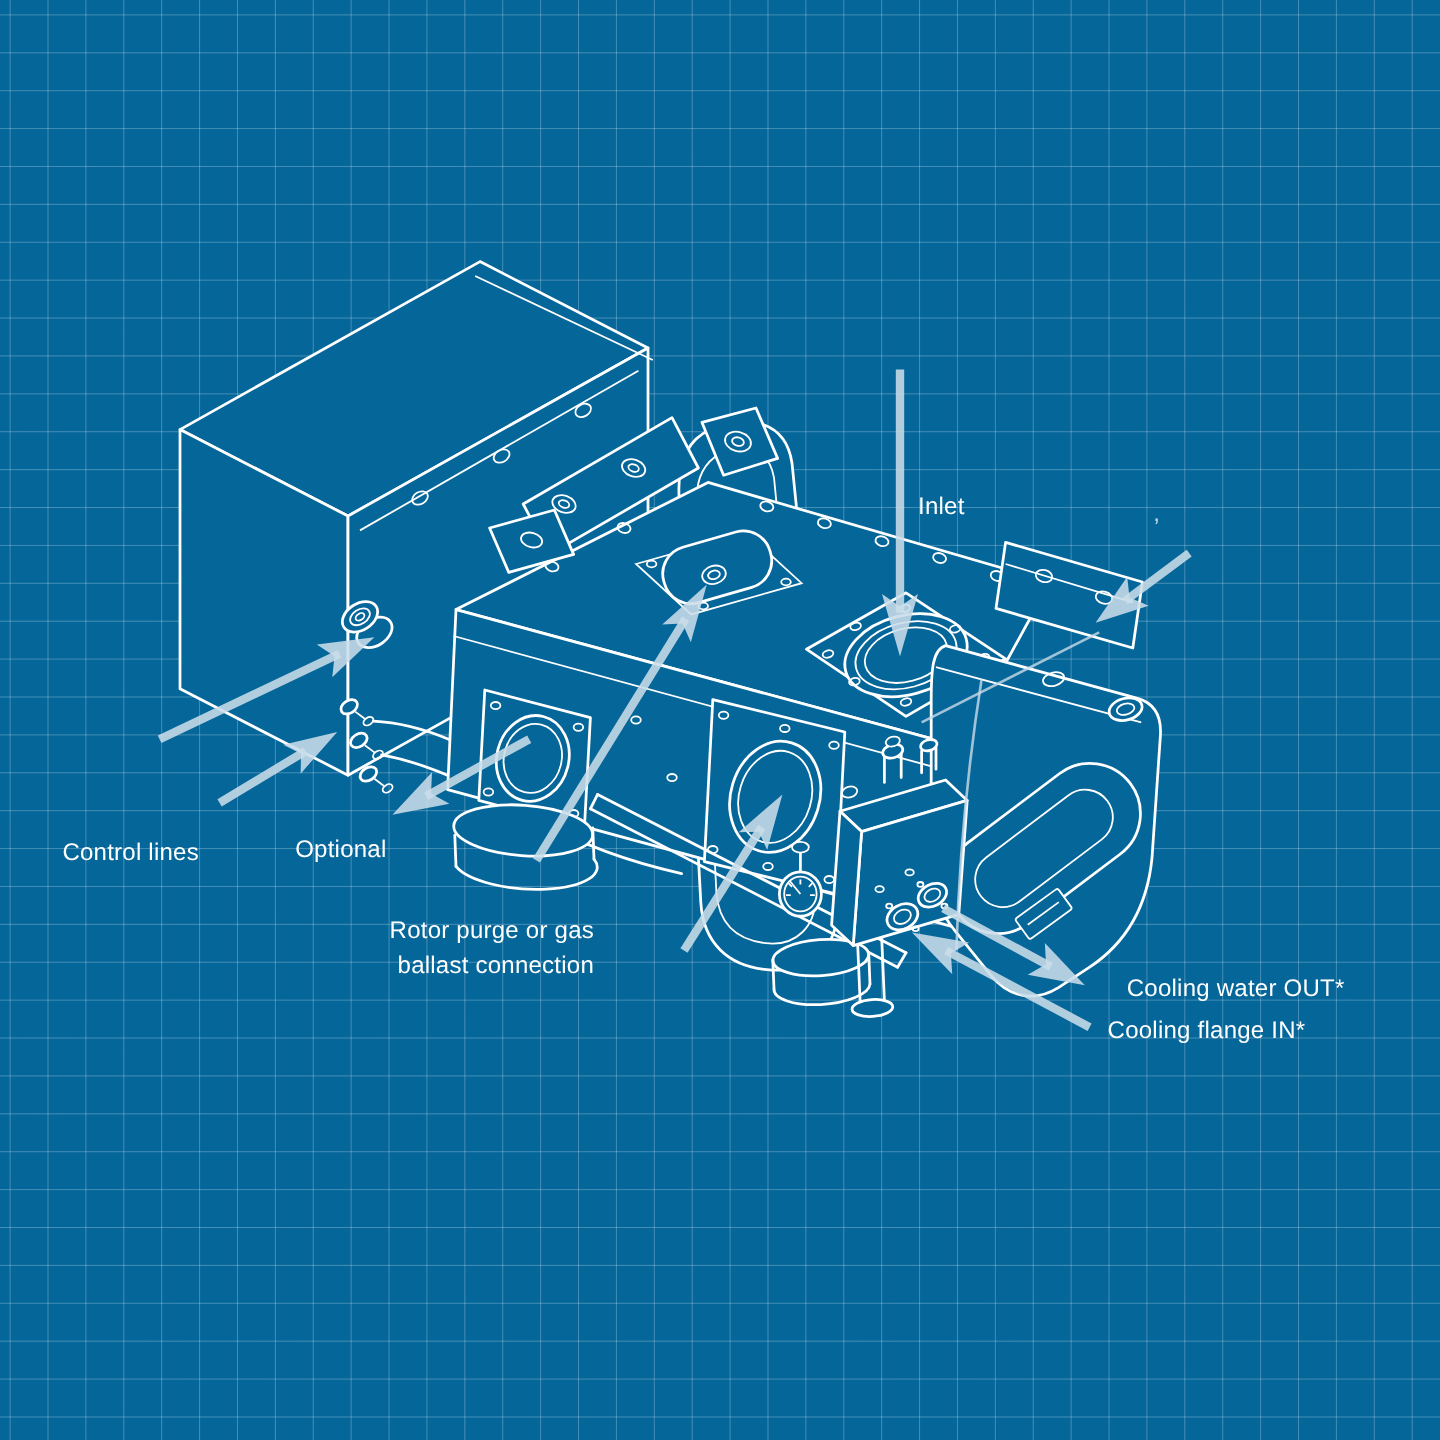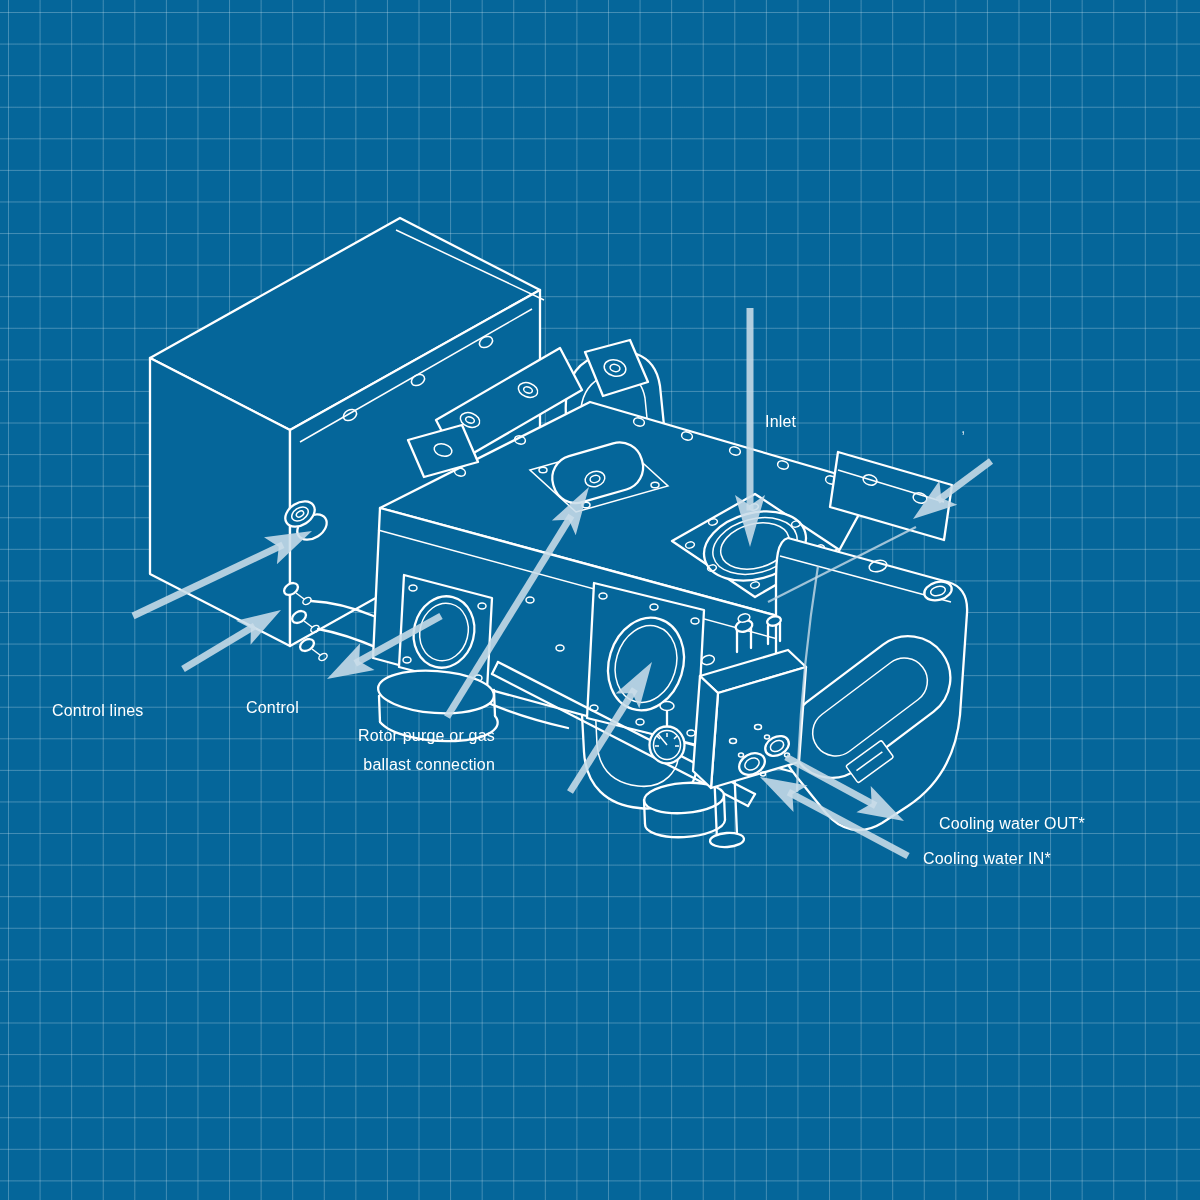--- a/index.html
+++ b/index.html
@@ -9,24 +9,24 @@
     background-image:
       linear-gradient(rgba(214,234,244,0.30) 1px, transparent 1px),
       linear-gradient(90deg, rgba(214,234,244,0.30) 1px, transparent 1px);
     background-size:31.58px 31.58px;
     background-position:8px 12px;
     font-family:"Liberation Sans", sans-serif;
   }
   svg.draw{position:absolute;left:0;top:0;}
   .lbl{
     position:absolute;color:#ffffff;
-    font-size:16px;line-height:28.5px;white-space:pre;
+    font-size:20px;line-height:28.5px;white-space:pre;
     letter-spacing:0.2px;
   }
-  .lbl.r{text-align:right;}
+  .lbl.r{text-align:right;margin-top:40px;}
   #lbl-electrical{left:10px;top:606px;}
   #lbl-control{left:52px;top:658px;margin-top:39px;}
   #lbl-exhaust{left:246px;top:694px;}
   #lbl-rotor{left:285px;top:722px;width:210px;}
   #lbl-intake-front{left:403px;top:789px;width:240px;}
   #lbl-inlet{left:765px;top:408px;}
   #lbl-intake-top{left:977px;top:417px;}
   #lbl-cooling-out{left:923px;top:810px;margin-left:16px;}
   #lbl-cooling-in{left:923px;top:845px;}
   #leader-tick{left:961px;top:414px;color:#c7dbe7;}
@@ -278,20 +278,20 @@
           <polygon points="904,821 856.4130890322822,812.2543779780681 871.6516277103603,803.4551201140938 870.7159802436188,785.8834223071663" class="arrow-head"></polygon>
         </g>
         <g>
           <line x1="908" y1="856" x2="788.4064498667276" y2="792.1629022937262" class="arrow-line" stroke-width="7"></line>
           <polygon points="760,777 807.6441064681791,785.4284707301396 792.464514133403,794.32903119283 793.5171788653284,811.8941072519355" class="arrow-head"></polygon>
         </g>
       </g>
   </svg>
 
   <div class="lbl" id="lbl-control">Control lines</div>
-  <div class="lbl" id="lbl-exhaust">Control</div>
+  <div class="lbl" id="lbl-exhaust">Optional</div>
   <div class="lbl r" id="lbl-rotor">Rotor purge or gas
 ballast connection</div>
   <div class="lbl" id="lbl-inlet">Inlet</div>
   <div class="lbl" id="lbl-cooling-out">Cooling water OUT*</div>
-  <div class="lbl" id="lbl-cooling-in">Cooling water IN*</div>
+  <div class="lbl" id="lbl-cooling-in">Cooling flange IN*</div>
   <div class="lbl" id="leader-tick">,</div>
 </div>
 
 </body></html>

